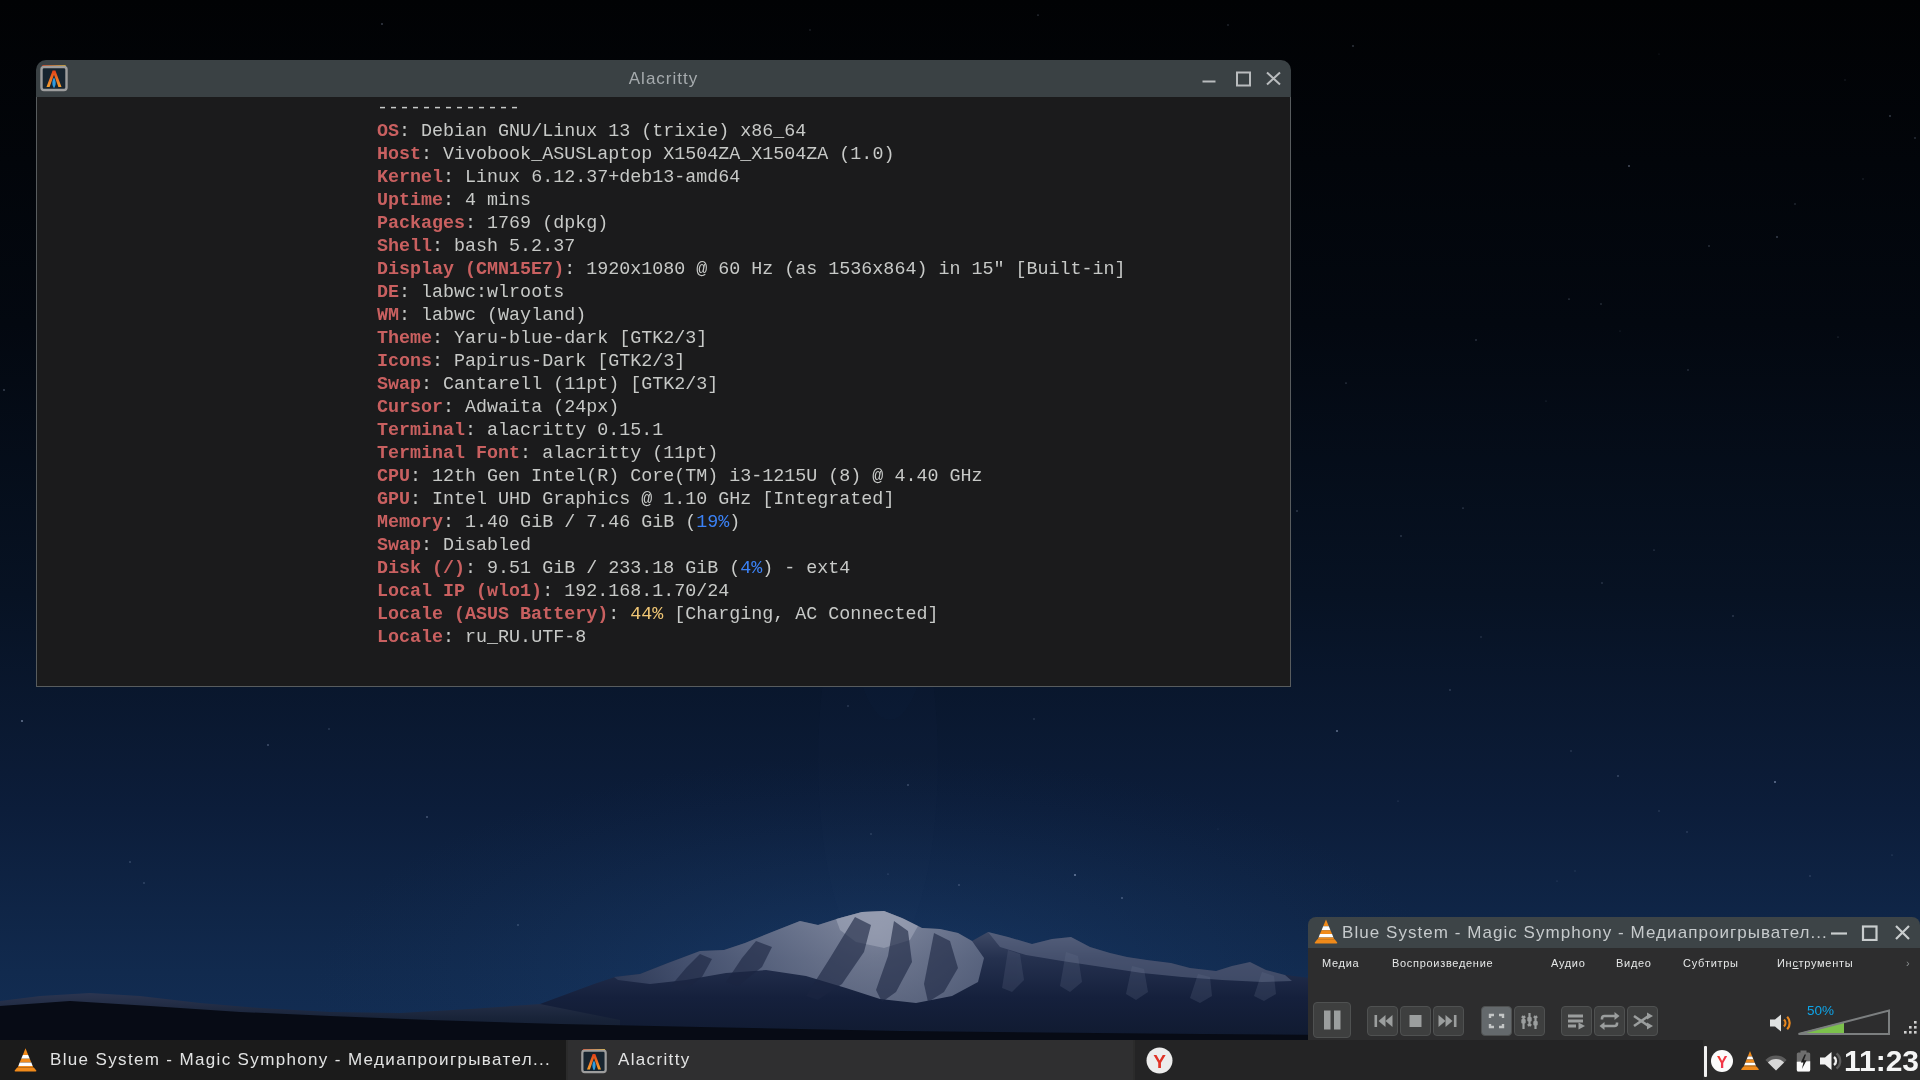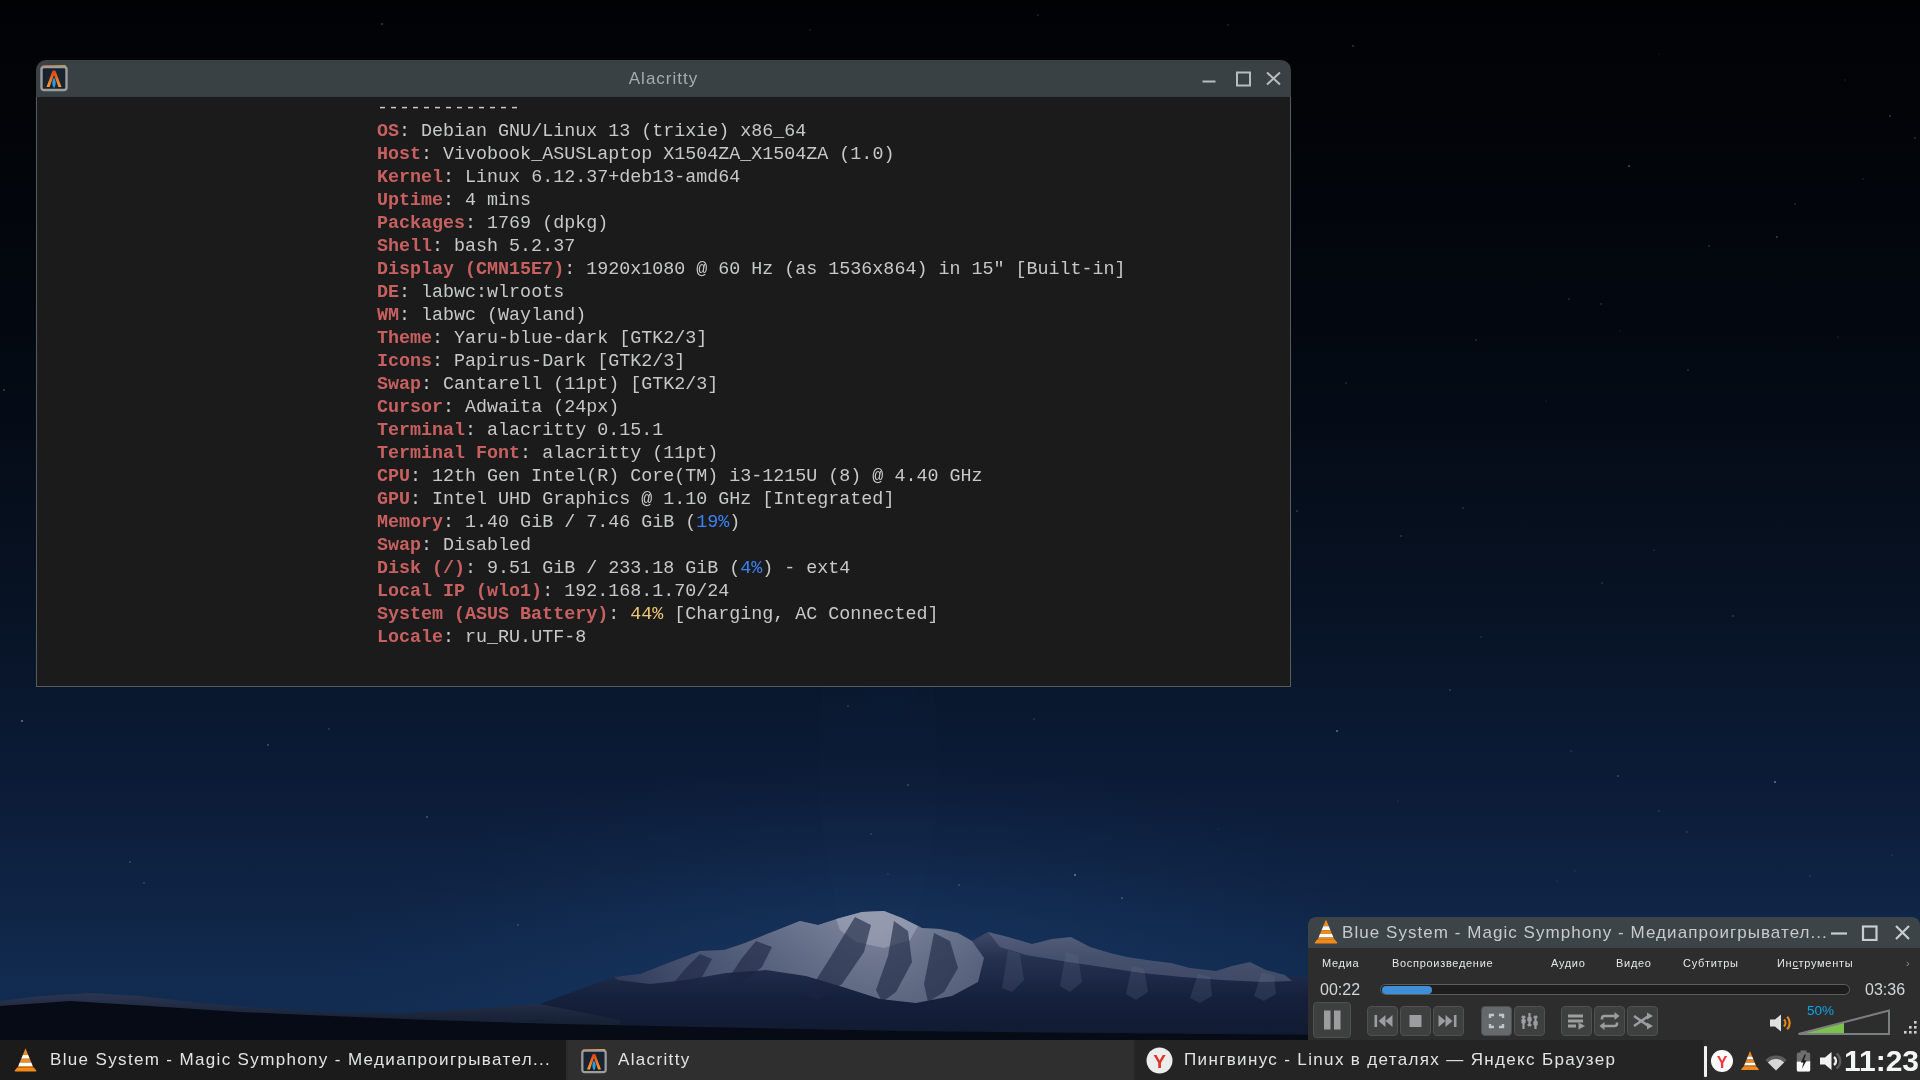--- a/index.html
+++ b/index.html
@@ -257,21 +257,21 @@
 <b>Swap</b>: Cantarell (11pt) [GTK2/3]
 <b>Cursor</b>: Adwaita (24px)
 <b>Terminal</b>: alacritty 0.15.1
 <b>Terminal Font</b>: alacritty (11pt)
 <b>CPU</b>: 12th Gen Intel(R) Core(TM) i3-1215U (8) @ 4.40 GHz
 <b>GPU</b>: Intel UHD Graphics @ 1.10 GHz [Integrated]
 <b>Memory</b>: 1.40 GiB / 7.46 GiB (<span class="g">19%</span>)
 <b>Swap</b>: Disabled
 <b>Disk (/)</b>: 9.51 GiB / 233.18 GiB (<span class="g">4%</span>) - ext4
 <b>Local IP (wlo1)</b>: 192.168.1.70/24
-<b>System (ASUS Battery)</b>: <span class="y">44%</span> [Charging, AC Connected]
+<b>Locale (ASUS Battery)</b>: <span class="y">44%</span> [Charging, AC Connected]
 <b>Locale</b>: ru_RU.UTF-8</pre>
 </div>
 <div id="vlc">
 <div id="vlcbar"></div>
 <div id="vlcbody"></div>
 <svg class="abs" style="left:4px;top:1px" width="28" height="28" viewBox="0 0 24 24">
       <use href="#vlccone"></use>
     </svg>
 <div class="abs" style="left:34px;top:0;height:31px;line-height:31px;color:#c6cacc;font-size:17px;letter-spacing:1.05px">Blue System - Magic Symphony - Медиапроигрывател...</div>
 <svg class="abs" style="left:515px;top:8px" width="95" height="16" viewBox="0 0 95 16">
@@ -281,26 +281,20 @@
 <path d="M73,1 L86,14 M86,1 L73,14"></path>
 </g>
 </svg>
 <div class="menui" style="left:14px;top:31px">Медиа</div>
 <div class="menui" style="left:84px;top:31px">Воспроизведение</div>
 <div class="menui" style="left:243px;top:31px">Аудио</div>
 <div class="menui" style="left:308px;top:31px">Видео</div>
 <div class="menui" style="left:375px;top:31px">Субтитры</div>
 <div class="menui" style="left:469px;top:31px">Ин<span style="text-decoration:underline">с</span>трументы</div>
 <div class="menui" style="left:598px;top:31px;color:#8a8f90">›</div>
-<div id="seekrow">
-<div class="vtime" style="left:12px">00:22</div>
-<div class="abs" style="left:72px;top:6px;width:470px;height:11px;background:#1d1d1d;border:1px solid #5c5e5e;border-radius:6px"></div>
-<div class="abs" style="left:74px;top:8px;width:50px;height:8px;background:#3f8ed8;border-radius:4px"></div>
-<div class="vtime" style="left:557px">03:36</div>
-</div>
 <div class="vbtn" style="left:5px;top:85px;width:38px;height:36px"></div>
 <svg class="abs" style="left:5px;top:85px" width="38" height="36" viewBox="0 0 38 36">
       <g fill="#9b9e9e">
         <rect x="11" y="8.5" width="6.5" height="19"></rect>
         <rect x="21" y="8.5" width="6.5" height="19"></rect>
       </g>
     </svg>
 <div class="vbtn" style="left:59px;top:89px;width:31px;height:30px"></div>
 <svg class="abs" style="left:59px;top:89px" width="31" height="30" viewBox="0 0 31 30">
       <g fill="#9b9e9e">
@@ -411,21 +405,20 @@
 <path d="M13.6,7.5 L16.4,7.5 L22.5,24 L19.4,24 L15,11.8 L10.6,24 L7.5,24 Z" fill="url(#ag1)"></path>
 <path d="M15,14.5 C16.1,16.3 16.7,18.2 16.7,20 C16.7,22.3 15.8,24.2 15,25 C14.2,24.2 13.3,22.3 13.3,20 C13.3,18.2 13.9,16.3 15,14.5 Z" fill="#2f9be0"></path>
 </svg>
 <div class="lbl" style="left:50px">Alacritty</div>
 </div>
 <div class="task" style="left:1135px;width:568px;background:#242425">
 <svg class="abs" style="left:11px;top:7px" width="27" height="27" viewBox="0 0 27 27">
 <circle cx="13.5" cy="13.5" r="13" fill="#ececec"></circle>
 <text x="13.5" y="20.6" text-anchor="middle" font-family="Liberation Sans" font-size="19" font-weight="bold" fill="#e03226">Y</text>
 </svg>
-<div class="lbl" style="left:49px">Пингвинус - Linux в деталях — Яндекс Браузер</div>
 </div>
 <div class="abs" style="left:1704px;top:6px;width:3px;height:31px;background:#f0f0f0;border-radius:1px"></div>
 <svg class="abs" style="left:1711px;top:10px" width="22" height="22" viewBox="0 0 22 22">
 <circle cx="11" cy="11" r="11" fill="#fbfbfb"></circle>
 <text x="11" y="17.6" text-anchor="middle" font-family="Liberation Sans" font-size="16" font-weight="bold" fill="url(#ygrad)">Y</text>
 </svg>
 <svg class="abs" style="left:1739px;top:9px" width="22" height="24" viewBox="0 0 24 24">
       <use href="#vlccone"></use>
     </svg>
 <svg class="abs" style="left:1764px;top:10px" width="24" height="22" viewBox="0 0 24 22">

